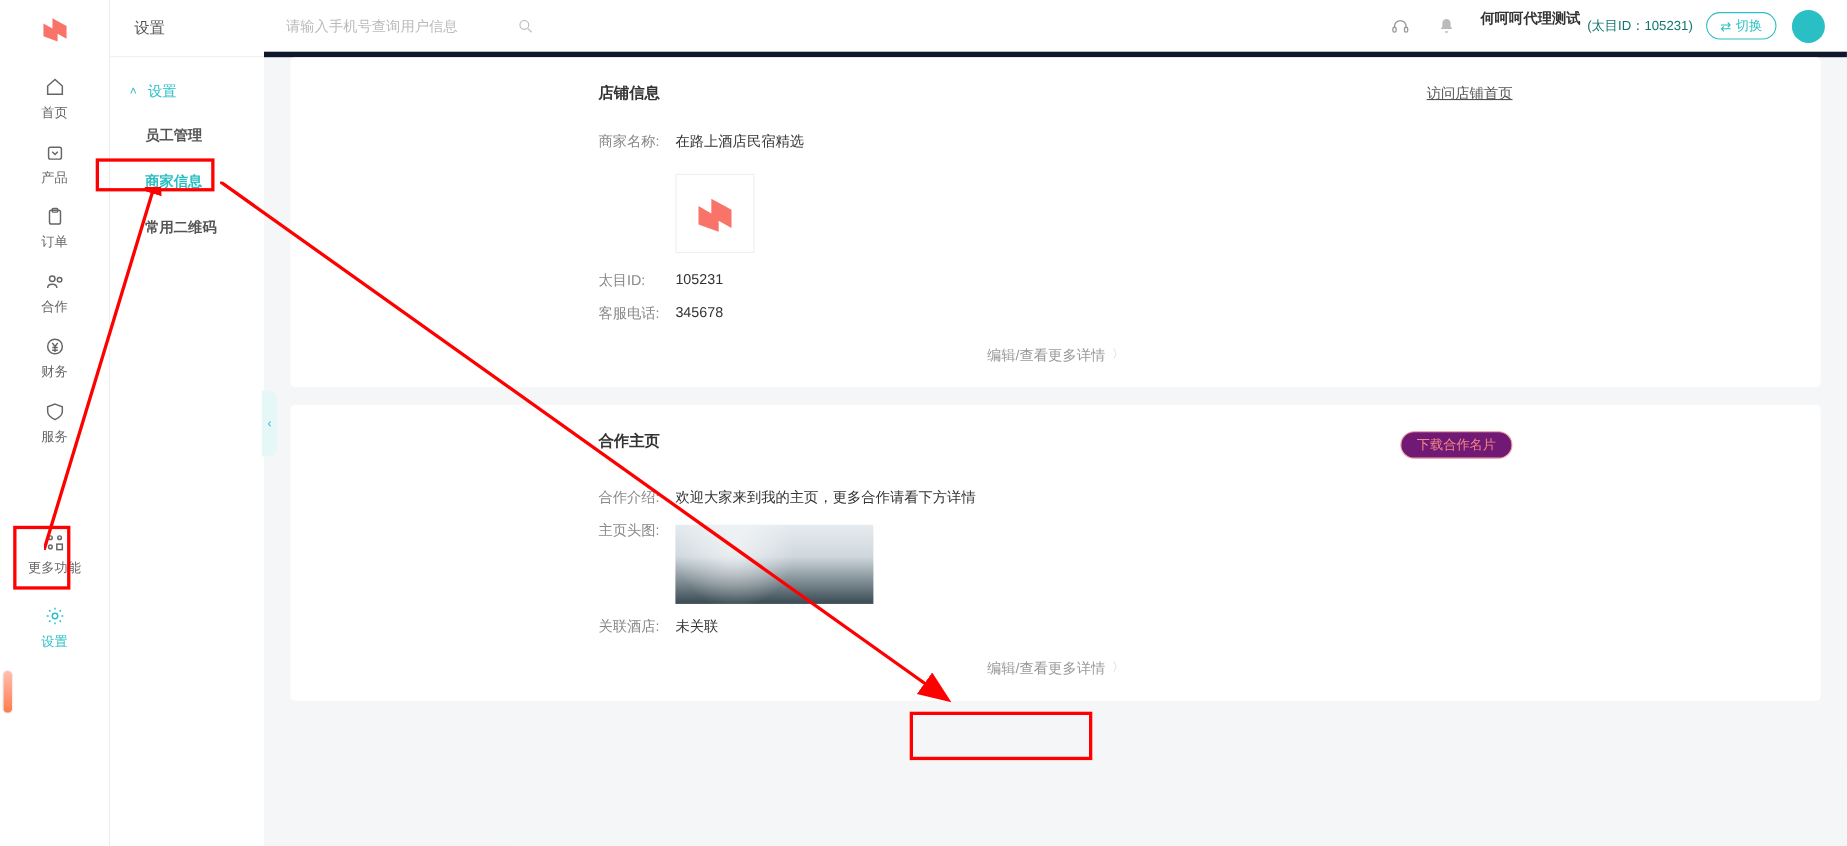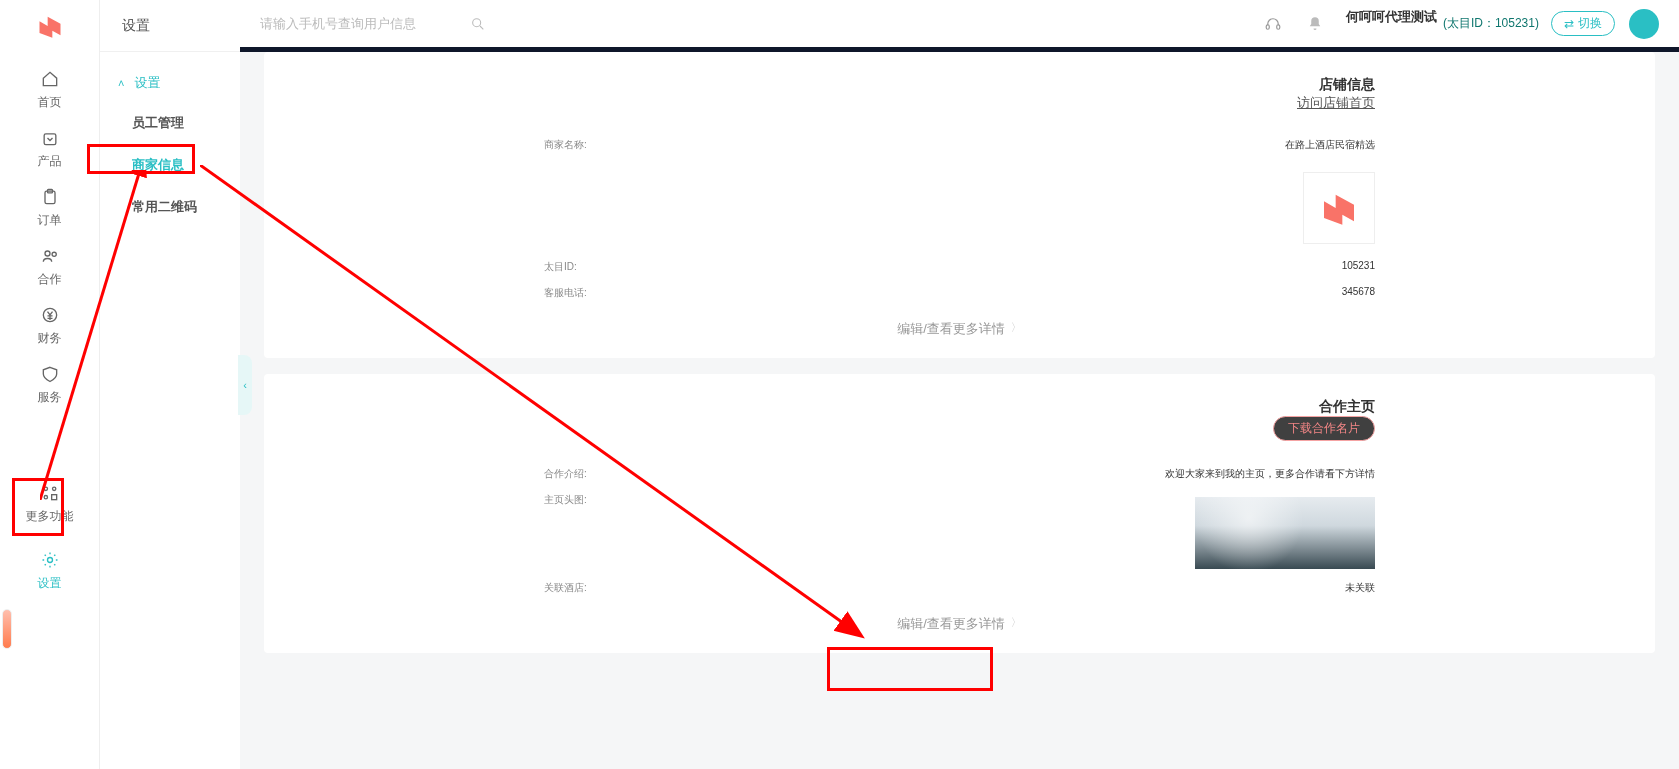--- a/index.html
+++ b/index.html
@@ -38,26 +38,26 @@
     .user-id { color: #0f766e; font-size: 12px; margin-right: 12px; }
     .switch-btn { border: 1px solid #2abfc4; color: #2abfc4; background: #fff; border-radius: 14px; padding: 3px 12px; font-size: 12px; cursor: pointer; display:inline-flex; align-items:center; gap:4px; }
     .avatar { width: 30px; height: 30px; border-radius: 50%; background: #2abfc4; margin-left: 14px; }
 
     .crumbs { padding: 18px 24px 8px 24px; font-size: 13px; color: #999; }
     .crumbs .root { color: #555; }
     .crumbs .sep { margin: 0 6px; }
 
     .content { padding: 0 24px 24px 24px; overflow-y: auto; position: relative; }
     .card { background: #fff; border-radius: 4px; padding: 24px 32px 8px 32px; margin-bottom: 16px; position: relative; }
-    .card-head { display: flex; align-items: flex-end; margin-bottom: 20px; flex-direction: column; }
+    .card-head { display: flex; align-items: flex-start; margin-bottom: 20px; }
     .card-title { font-weight: 700; font-size: 14px; }
     .card-head-link { margin-left: auto; color: #555; text-decoration: underline; cursor: pointer; font-size: 13px; }
-    .card-head-btn { margin-left: auto; border: 1px solid #f5a3a3; color: #f38686; background: #404040; border-radius: 14px; padding: 3px 14px; font-size: 12px; cursor: pointer; }
-
-    .info-row { display: flex; padding: 6px 0; font-size: 10px; align-items: flex-start; justify-content: space-between; }
+    .card-head-btn { margin-left: auto; border: 1px solid #f5a3a3; color: #f38686; background: #701a75; border-radius: 14px; padding: 3px 14px; font-size: 12px; cursor: pointer; }
+
+    .info-row { display: flex; padding: 6px 0; font-size: 13px; align-items: flex-start; }
     .info-label { width: 70px; color: #888; text-align: left; }
     .info-value { color: #333; }
     .logo-box { width: 72px; height: 72px; border: 1px solid #eee; display: flex; align-items: center; justify-content: center; margin: 8px 0 4px 0; }
     .thumb-img { width: 180px; height: 72px; background: linear-gradient(180deg, #e6ebef 0%, #cfd8de 40%, #394a52 100%); margin-top:4px; position: relative; overflow:hidden; }
     .thumb-img::after{ content:''; position:absolute; inset:0; background: radial-gradient(circle at 30% 30%, rgba(255,255,255,0.6), transparent 40%); }
 
     .card-footer { display: flex; justify-content: center; padding: 14px 0 12px 0; color: #999; font-size: 13px; cursor:pointer; }
     .card-footer .chev { margin-left: 6px; font-size: 11px; color:#ccc; }
 
     

